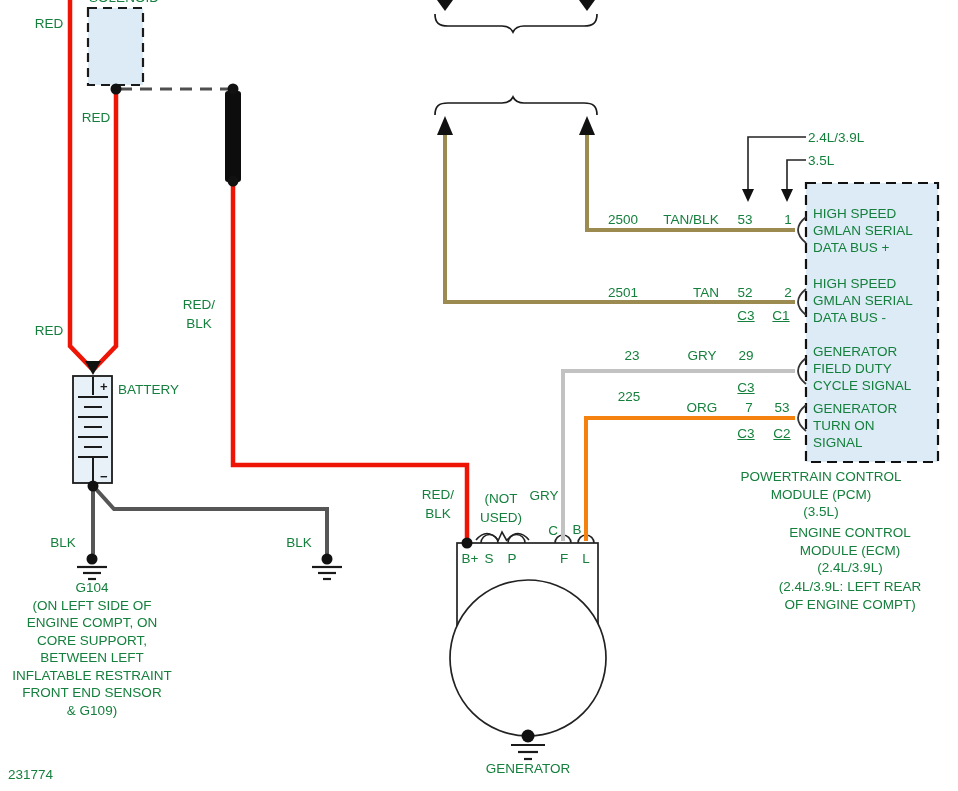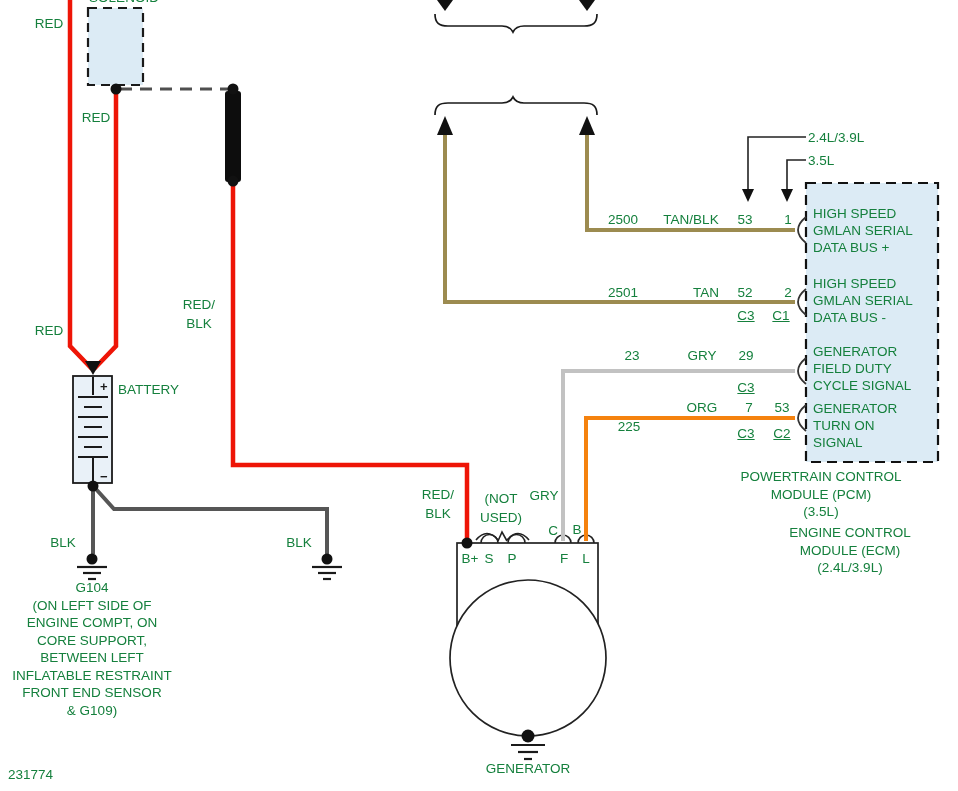--- a/index.html
+++ b/index.html
@@ -180,21 +180,21 @@
   <span class="lbl ctr" style="left:745px;top:284px">52</span>
   <span class="lbl ctr" style="left:788px;top:284px">2</span>
   <span class="lbl ctr conn" style="left:746px;top:307px">C3</span>
   <span class="lbl ctr conn" style="left:781px;top:307px">C1</span>
 
   <span class="lbl ctr" style="left:632px;top:347px">23</span>
   <span class="lbl ctr" style="left:702px;top:347px">GRY</span>
   <span class="lbl ctr" style="left:746px;top:347px">29</span>
   <span class="lbl ctr conn" style="left:746px;top:379px">C3</span>
 
-  <span class="lbl ctr" style="left:629px;top:418px">225</span>
+  <span class="lbl ctr" style="left:629px;top:388px">225</span>
   <span class="lbl ctr" style="left:702px;top:399px">ORG</span>
   <span class="lbl ctr" style="left:749px;top:399px">7</span>
   <span class="lbl ctr" style="left:782px;top:399px">53</span>
   <span class="lbl ctr conn" style="left:746px;top:425px">C3</span>
   <span class="lbl ctr conn" style="left:782px;top:425px">C2</span>
 
   <span class="lbl desc" style="left:813px;top:205px">HIGH SPEED
 GMLAN SERIAL
 DATA BUS +</span>
   <span class="lbl desc" style="left:813px;top:275px">HIGH SPEED
@@ -206,20 +206,22 @@
   <span class="lbl desc" style="left:813px;top:400px">GENERATOR
 TURN ON
 SIGNAL</span>
 
   <span class="lbl rgt cap" style="left:731px;top:468px;width:180px">POWERTRAIN CONTROL
 MODULE (PCM)
 (3.5L)</span>
   <span class="lbl rgt cap" style="left:760px;top:524px;width:180px">ENGINE CONTROL
 MODULE (ECM)
 (2.4L/3.9L)</span>
+  <span class="lbl rgt cap" style="left:760px;top:578px;width:180px">(2.4L/3.9L: LEFT REAR
+OF ENGINE COMPT)</span>
 
   <span class="lbl rgt tight" style="left:410px;top:486px;width:56px">RED/
 BLK</span>
   <span class="lbl ctr tight" style="left:501px;top:490px">(NOT
 USED)</span>
   <span class="lbl ctr" style="left:544px;top:487px">GRY</span>
   <span class="lbl ctr" style="left:553px;top:522px">C</span>
   <span class="lbl ctr" style="left:577px;top:521px">B</span>
   <span class="lbl ctr" style="left:470px;top:550px">B+</span>
   <span class="lbl ctr" style="left:489px;top:550px">S</span>

